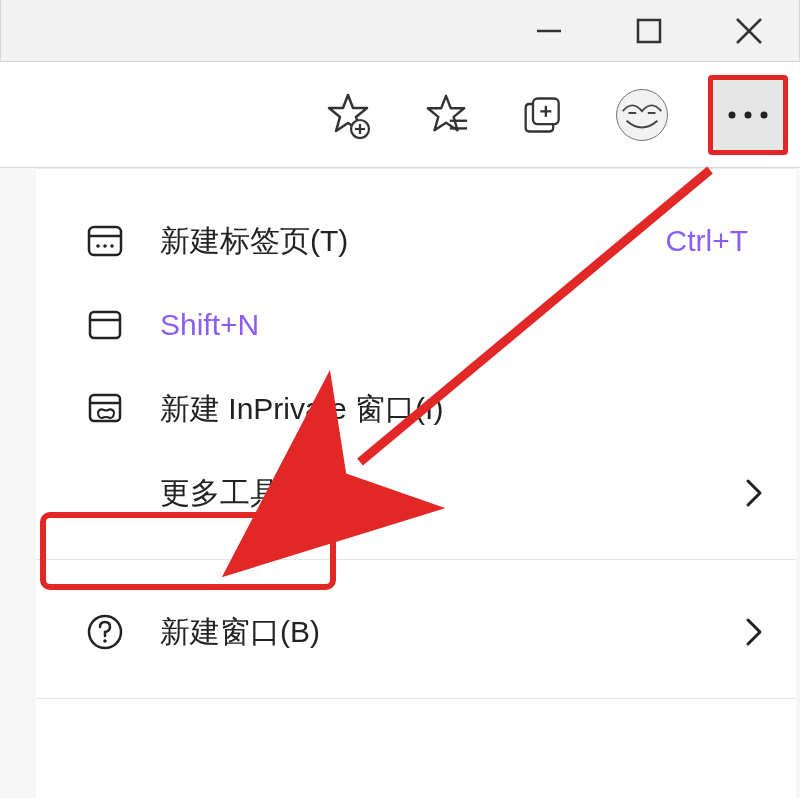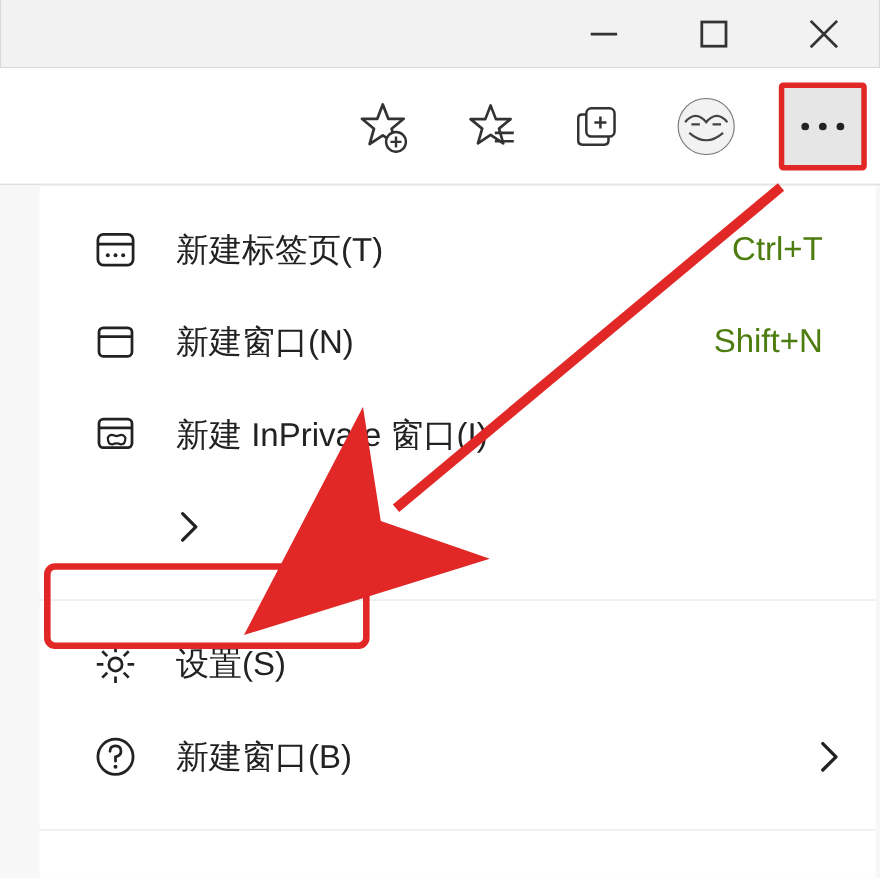--- a/index.html
+++ b/index.html
@@ -55,21 +55,21 @@
   }
   .menu {
     position: absolute;
     top: 168px;
     left: 36px;
     right: 4px;
     background: #fff;
     border-top: 1px solid #ececec;
   }
   .menu-section {
-    padding: 16px 0 24px 0;
+    padding: 30px 0 24px 0;
     border-bottom: 1px solid #e5e5e5;
   }
   .menu-section.last { border-bottom: none; }
   .menu-item {
     display: flex;
     align-items: center;
     height: 84px;
     padding: 0 30px 0 48px;
     font-size: 30px;
     color: #222;
@@ -85,21 +85,21 @@
     flex-shrink: 0;
   }
   .menu-item .spacer-icon {
     width: 42px;
     margin-right: 34px;
     flex-shrink: 0;
   }
   .menu-item .label { flex: 1; }
   .menu-item .shortcut {
     font-size: 30px;
-    color: #4d7c0f;
+    color: #8b5cf6;
     margin-right: 18px;
   }
   .menu-item .chevron {
     width: 24px;
     display: flex;
     align-items: center;
     justify-content: center;
   }
   .highlight-settings {
     position: absolute;
@@ -215,65 +215,47 @@
       <span class="shortcut">Ctrl+T</span>
     </div>
 
     <div class="menu-item">
       <span class="icon">
         <svg width="38" height="38" viewBox="0 0 38 38">
           <rect x="4" y="6" width="30" height="26" rx="4" fill="none" stroke="#222" stroke-width="2.5"></rect>
           <line x1="4" y1="14" x2="34" y2="14" stroke="#222" stroke-width="2.5"></line>
         </svg>
       </span>
-      <span class="label">新建窗口(N)</span>
       <span class="shortcut">Shift+N</span>
     </div>
 
     <div class="menu-item">
       <span class="icon">
         <svg width="38" height="38" viewBox="0 0 38 38">
           <rect x="4" y="5" width="30" height="26" rx="4" fill="none" stroke="#222" stroke-width="2.5"></rect>
           <line x1="4" y1="13" x2="34" y2="13" stroke="#222" stroke-width="2.5"></line>
           <path d="M12 22 Q14 18 18 20 Q20 21 22 20 Q26 18 28 22 Q28 28 24 28 Q20 26 16 28 Q12 28 12 22 Z" fill="none" stroke="#222" stroke-width="2"></path>
         </svg>
       </span>
       <span class="label">新建 InPrivate 窗口(I)</span>
     </div>
 
     <div class="menu-item">
       <span class="spacer-icon"></span>
+      <span class="label">更多工具(L)</span>
       <span class="chevron">
         <svg width="18" height="30" viewBox="0 0 18 30">
             <path d="M3 3 L15 15 L3 27" fill="none" stroke="#222" stroke-width="3" stroke-linecap="round" stroke-linejoin="round"></path>
           </svg>
       </span>
     </div>
   </div>
 
   <div class="menu-section">
 
-    <div class="menu-item">
-      <span class="icon">
-        <svg width="40" height="40" viewBox="0 0 40 40">
-          <circle cx="20" cy="20" r="6" fill="none" stroke="#222" stroke-width="2.5"></circle>
-          <g stroke="#222" stroke-width="2.5">
-            <line x1="20" y1="3" x2="20" y2="9"></line>
-            <line x1="20" y1="31" x2="20" y2="37"></line>
-            <line x1="3" y1="20" x2="9" y2="20"></line>
-            <line x1="31" y1="20" x2="37" y2="20"></line>
-            <line x1="8" y1="8" x2="12.5" y2="12.5"></line>
-            <line x1="27.5" y1="27.5" x2="32" y2="32"></line>
-            <line x1="32" y1="8" x2="27.5" y2="12.5"></line>
-            <line x1="12.5" y1="27.5" x2="8" y2="32"></line>
-          </g>
-        </svg>
-      </span>
-      <span class="label">设置(S)</span>
-    </div>
 
     <div class="menu-item">
       <span class="icon">
         <svg width="40" height="40" viewBox="0 0 40 40">
           <circle cx="20" cy="20" r="16" fill="none" stroke="#222" stroke-width="2.5"></circle>
           <path d="M15 15 Q15 10 20 10 Q25 10 25 15 Q25 19 20 20 L20 24" fill="none" stroke="#222" stroke-width="2.5" stroke-linecap="round"></path>
           <circle cx="20" cy="29" r="1.8" fill="#222"></circle>
         </svg>
       </span>
       <span class="label">新建窗口(B)</span>

